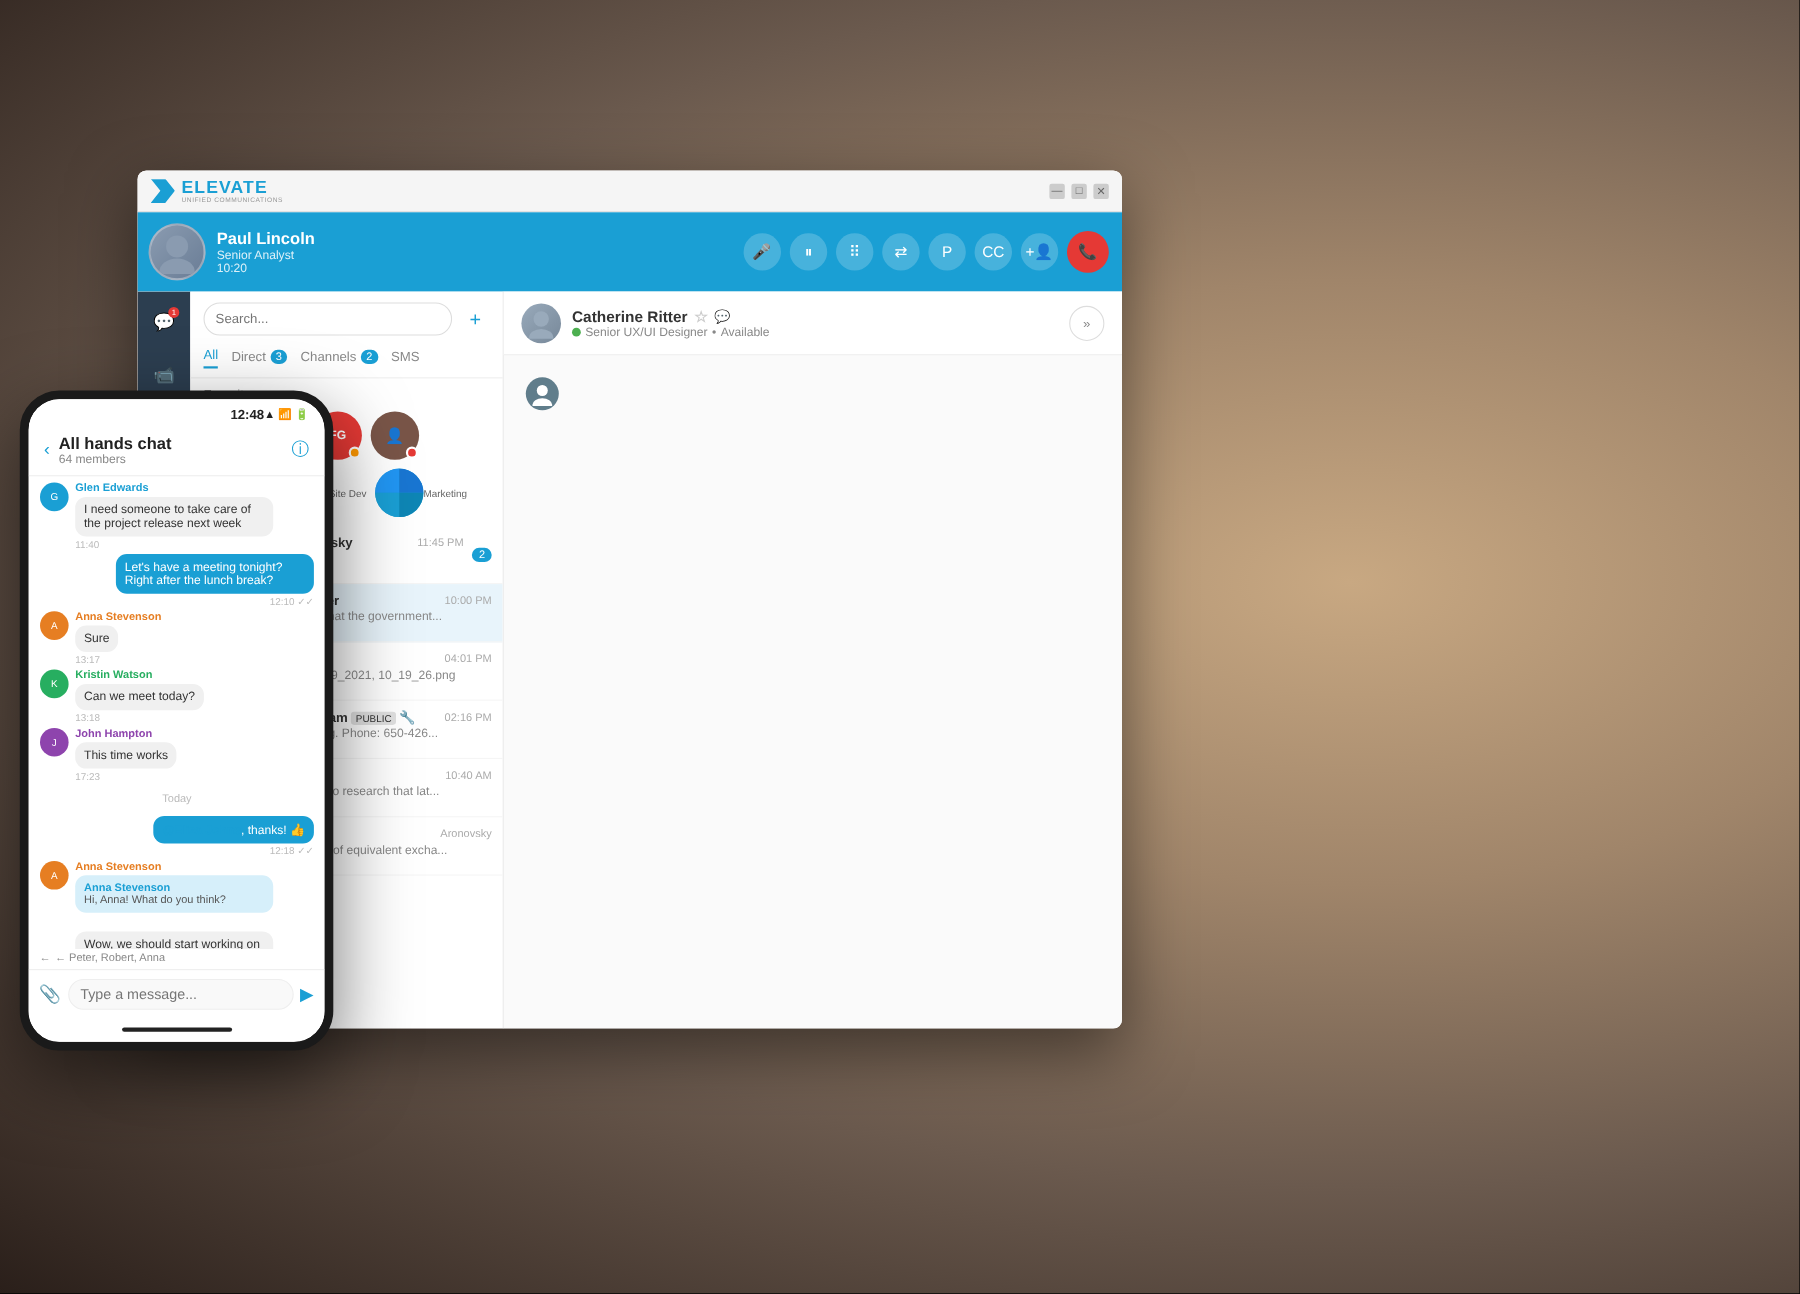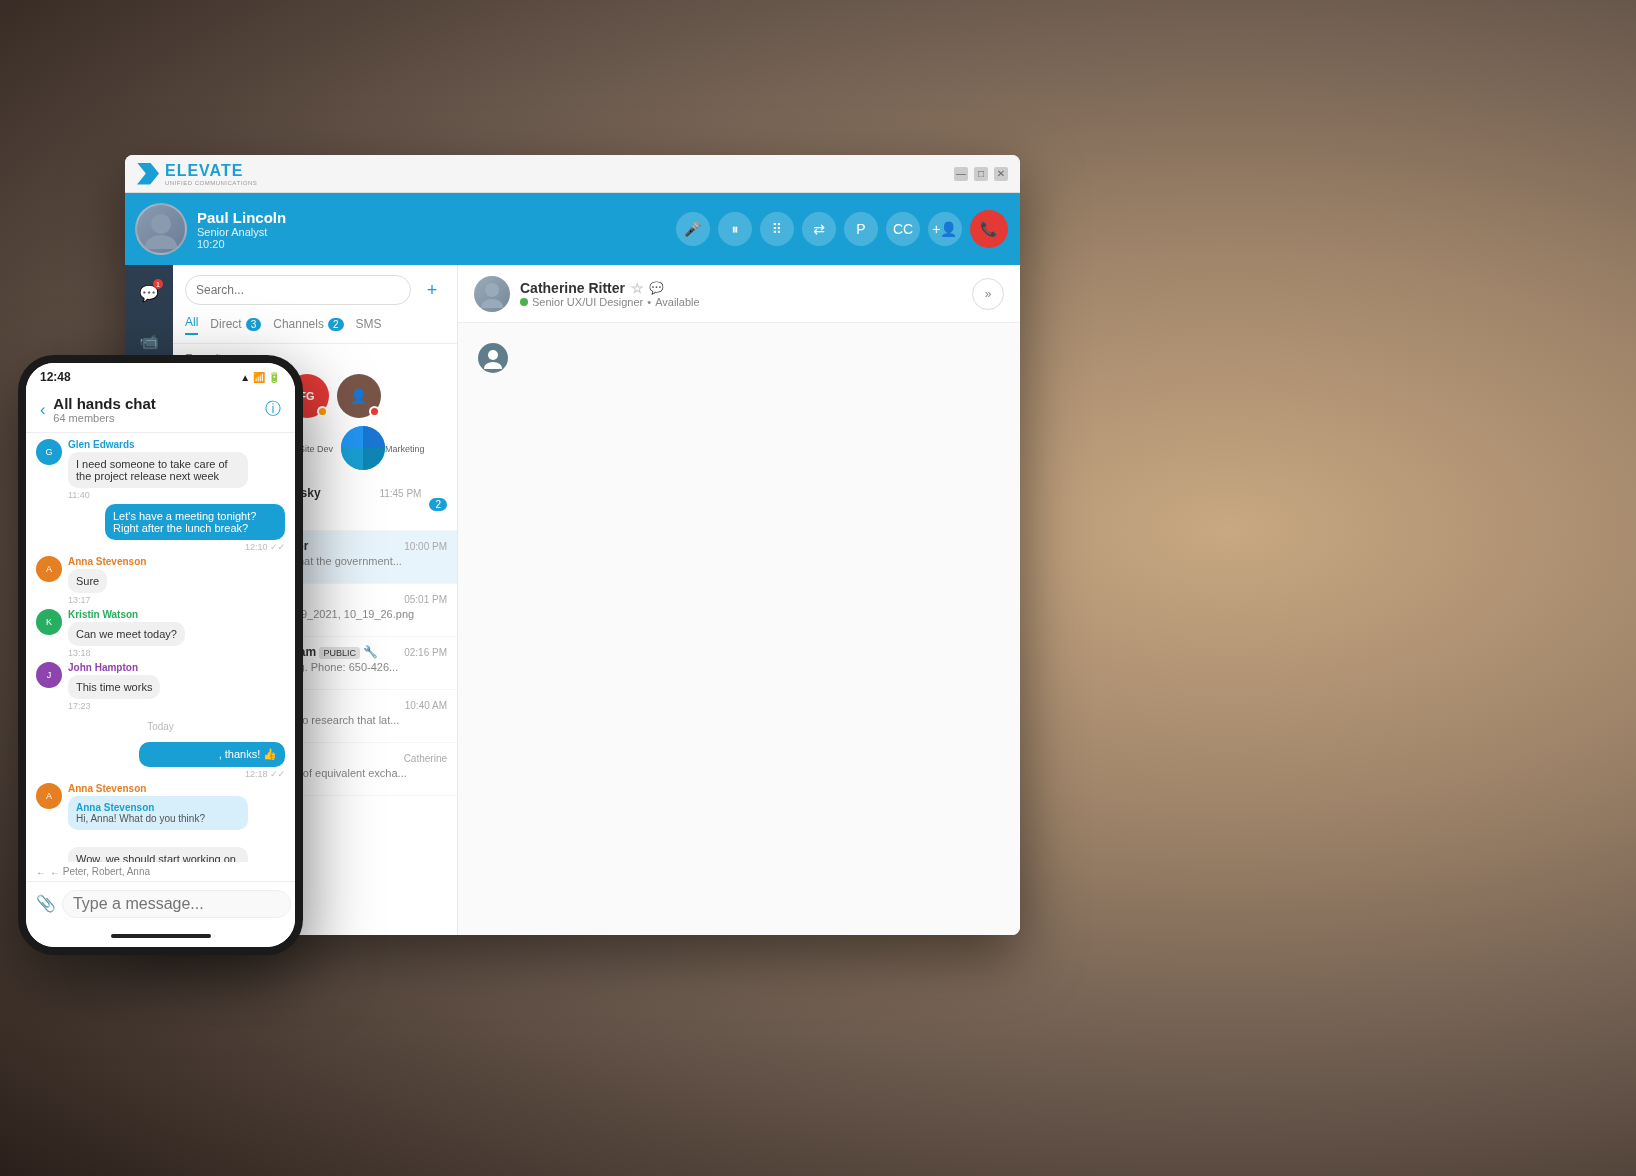--- a/index.html
+++ b/index.html
@@ -580,21 +580,21 @@
       border-radius: 28px;
       overflow: hidden;
     }
 
     .phone-status-bar {
       height: 28px;
       background: #fff;
       display: flex;
       align-items: center;
       padding: 0 14px;
-      justify-content: space-between;
+      justify-content: flex-end;
     }
 
     .phone-time-text {
       font-size: 12px;
       font-weight: 700;
       color: #222;
     }
 
     .phone-status-icons {
       display: flex;
@@ -724,21 +724,21 @@
       font-size: 16px;
       cursor: pointer;
     }
 
     .phone-text-input {
       flex: 1;
       height: 28px;
       border: 1px solid #eee;
       border-radius: 14px;
       padding: 0 10px;
-      font-size: 16px;
+      font-size: 13px;
       color: #aaa;
       outline: none;
       background: #f9f9f9;
     }
 
     .phone-send-btn {
       color: #1a9fd4;
       font-size: 16px;
       cursor: pointer;
     }
@@ -946,21 +946,21 @@
             </div>
             <div class="chat-item-msg">Good thing is that the government...</div>
           </div>
         </div>
 
         <div class="chat-item">
           <div class="chat-item-avatar" style="background:#795548;">C</div>
           <div class="chat-item-body">
             <div class="chat-item-header">
               <span class="chat-item-name">car Waller</span>
-              <span class="chat-item-time">05:01 PM</span>
+              <span class="chat-item-time">04:01 PM</span>
             </div>
             <div class="chat-item-msg">CAPTURE 2_19_2021, 10_19_26.png</div>
           </div>
         </div>
 
         <div class="chat-item">
           <div class="chat-item-avatar" style="background:#3f51b5;border-radius:8px;">A</div>
           <div class="chat-item-body">
             <div class="chat-item-header">
               <span class="chat-item-name">droid Dev Team <span style="font-size:9px;background:#e0e0e0;padding:1px 4px;border-radius:3px;font-weight:400;">PUBLIC</span> 🔧</span>
@@ -979,21 +979,21 @@
             </div>
             <div class="chat-item-msg">led: I will have to research that lat...</div>
           </div>
         </div>
 
         <div class="chat-item">
           <div class="chat-item-avatar" style="background:#ff5722;">J</div>
           <div class="chat-item-body">
             <div class="chat-item-header">
               <span class="chat-item-name">a Copeland</span>
-              <span class="chat-item-time">Catherine</span>
+              <span class="chat-item-time">Aronovsky</span>
             </div>
             <div class="chat-item-msg">s is not the law of equivalent excha...</div>
           </div>
         </div>
       </div>
     </div>
 
     <div class="chat-detail-panel" style="position:relative;">
 
       <div class="chat-detail-header">

